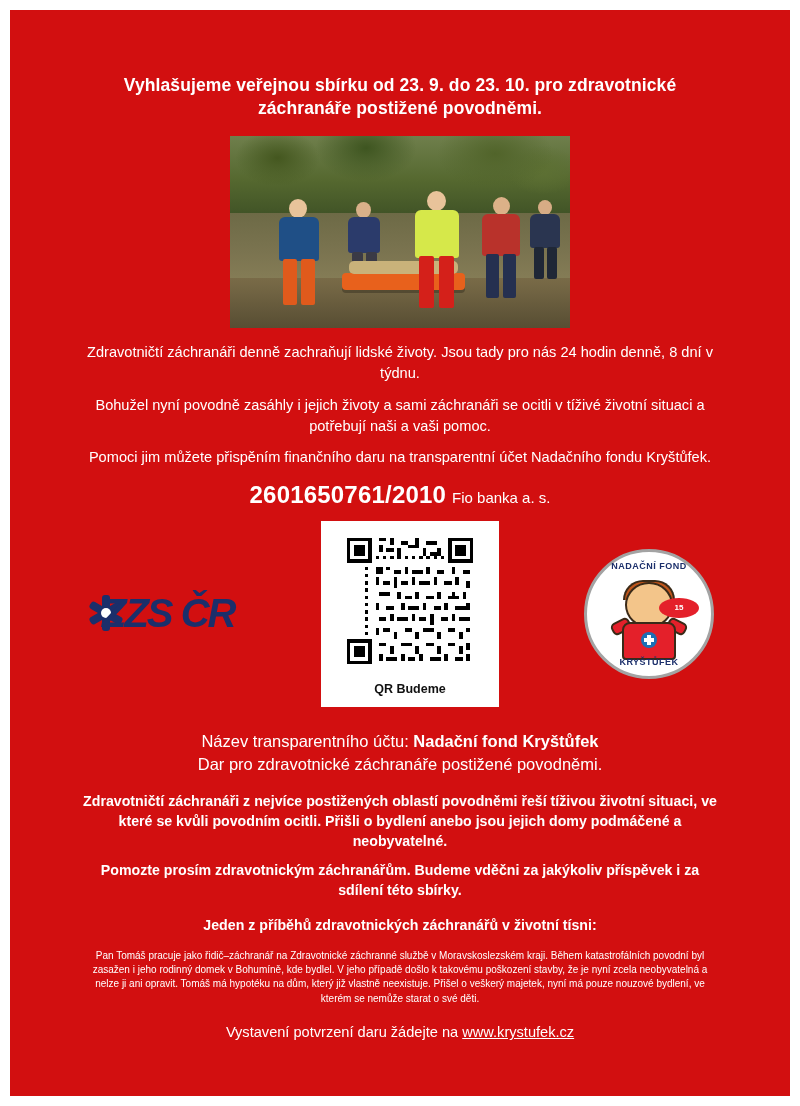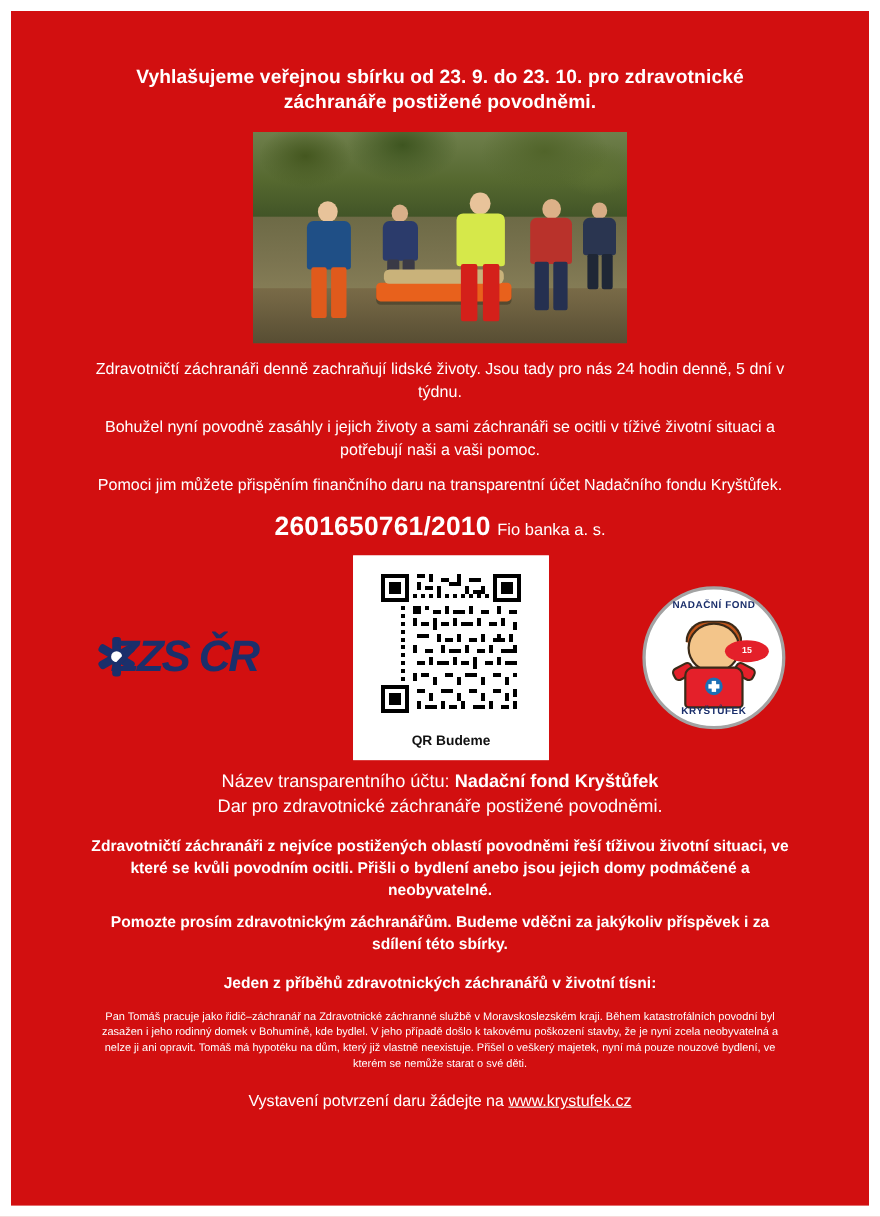--- a/index.html
+++ b/index.html
@@ -27,21 +27,21 @@
   .inner {
     padding: 48px 46px 18px 46px;
     box-sizing: border-box;
     text-align: center;
   }
   .headline {
     font-size: 17.5px;
     font-weight: bold;
     line-height: 1.32;
     letter-spacing: 0.1px;
-    margin: 0 40px 16px 40px;
+    margin: 16px 40px 16px 40px;
   }
   
   .photo-wrap {
     width: 340px;
     height: 192px;
     margin: 0 auto 14px auto;
     position: relative;
     overflow: hidden;
     background: #4a5a33;
   }
@@ -225,21 +225,21 @@
   .kryst-badge {
     position: absolute; right: 12px; top: 46px;
     width: 40px; height: 20px; border-radius: 50%;
     background: #e4202a; color: #fff; font-size: 8px; font-weight: bold;
     line-height: 20px; text-align: center;
   }
   
   .acct-name {
     font-size: 16.5px;
     line-height: 1.42;
-    margin: 6px 20px 14px 20px;
+    margin: 21px 20px 14px 20px;
   }
   .acct-name b { font-weight: bold; }
   .bold-block {
     font-size: 14.2px;
     font-weight: bold;
     line-height: 1.44;
     margin: 6px 26px 16px 26px;
   }
   .story-title {
     font-size: 14.2px;
@@ -307,21 +307,21 @@
       </div>
 
       <div class="p-fig" style="left:87%;bottom:22%;width:40px;height:86px;">
         <div class="p-head" style="left:12px;top:0;width:14px;height:15px;background:#d7ac85;"></div>
         <div class="p-body" style="left:4px;top:14px;width:30px;height:34px;background:#2a3550;"></div>
         <div class="p-leg" style="left:8px;top:47px;width:10px;height:32px;background:#1f2736;"></div>
         <div class="p-leg" style="left:21px;top:47px;width:10px;height:32px;background:#1f2736;"></div>
       </div>
     </div>
 
-    <div class="lead">Zdravotničtí záchranáři denně zachraňují lidské životy. Jsou tady pro nás 24 hodin denně, 5 dní v týdnu.</div>
+    <div class="lead">Zdravotničtí záchranáři denně zachraňují lidské životy. Jsou tady pro nás 24 hodin denně, 8 dní v týdnu.</div>
     <div class="lead">Bohužel nyní povodně zasáhly i jejich životy a sami záchranáři se ocitli v tíživé životní situaci a potřebují naši a vaši pomoc.</div>
     <div class="lead">Pomoci jim můžete přispěním finančního daru na transparentní účet Nadačního fondu Kryštůfek.</div>
 
     <div class="account-line">
       <span class="account-number">2601650761/2010</span><span class="bank-name">Fio banka a. s.</span>
     </div>
 
     <div class="logo-row">
 
       <div class="azzs">

